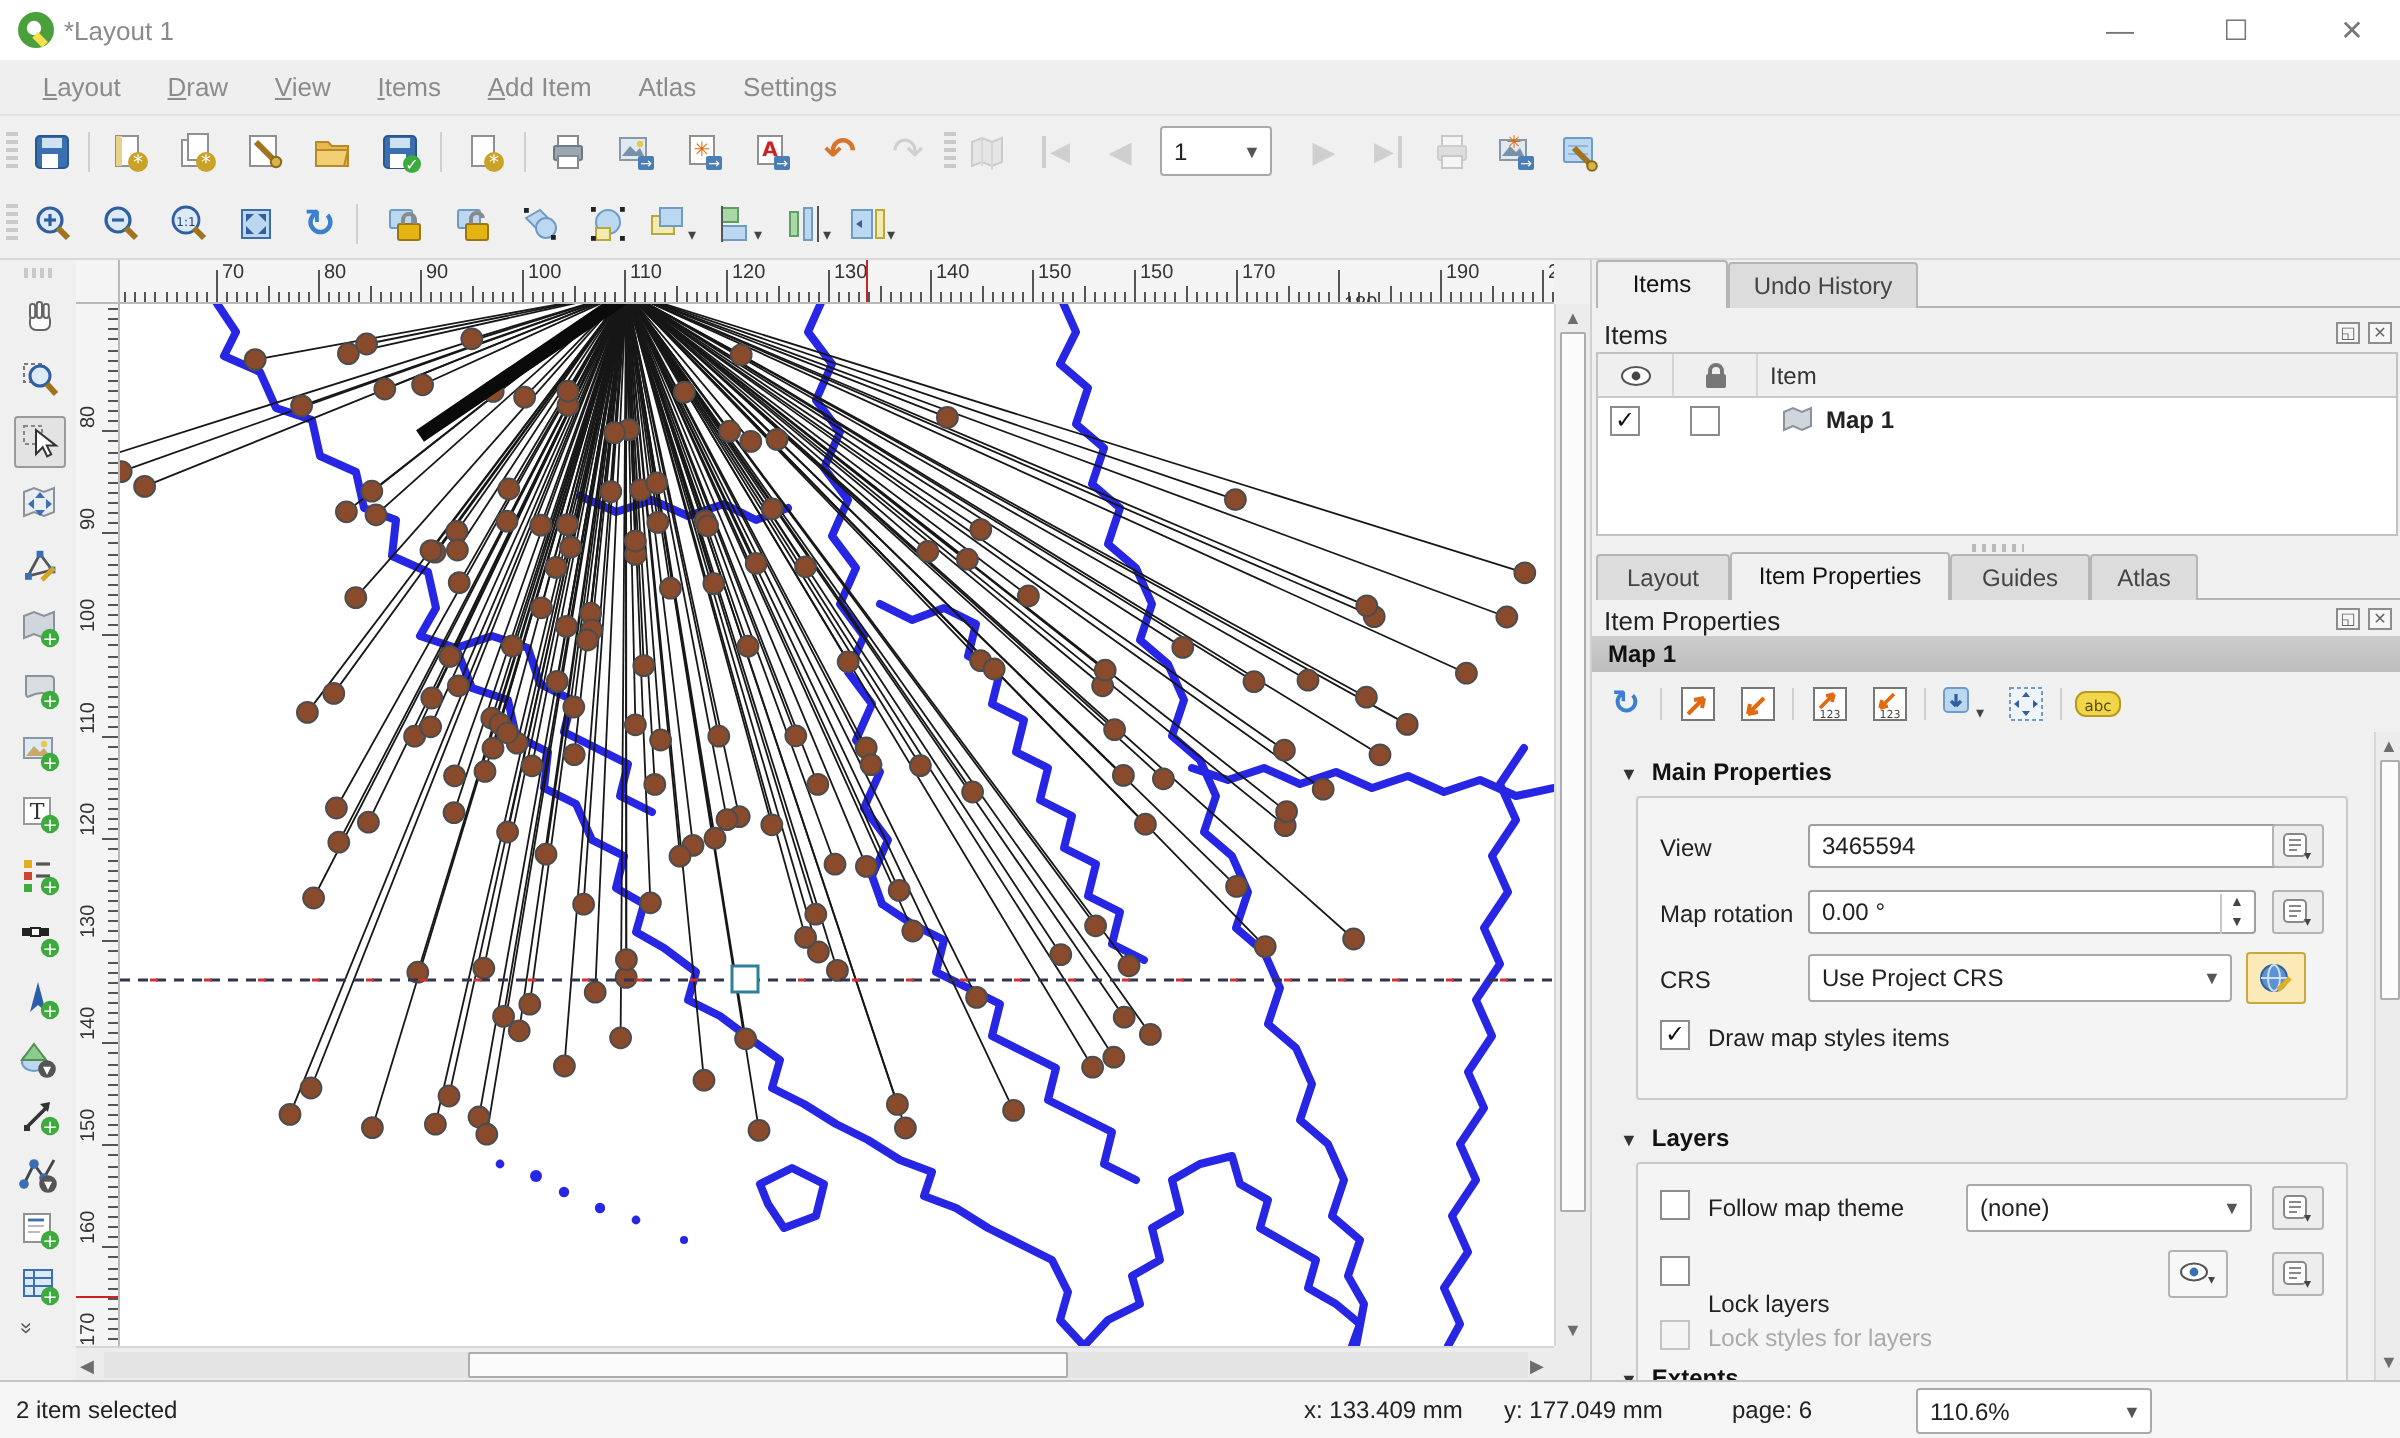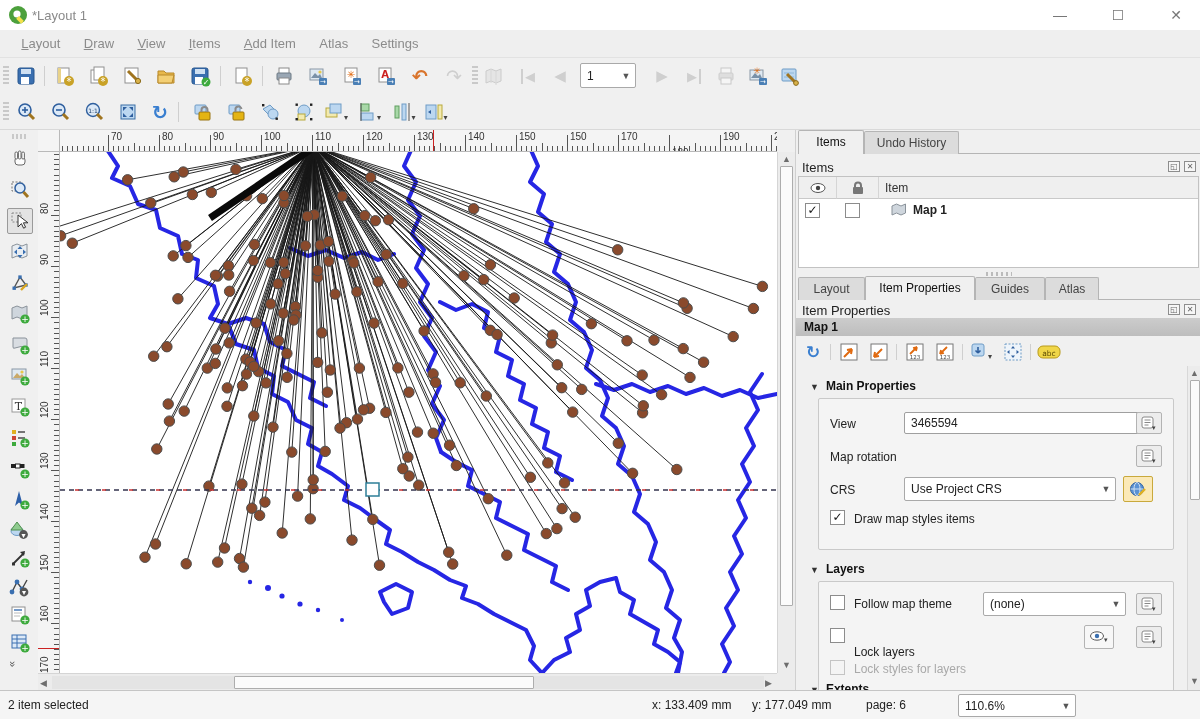--- a/index.html
+++ b/index.html
@@ -1280,20 +1280,24 @@
           <svg width="18" height="16">
             <rect x="2" y="2" width="11" height="11" rx="2" fill="#fff" stroke="#888"></rect>
             <line x1="4.5" y1="5" x2="10.5" y2="5" stroke="#888"></line>
             <line x1="4.5" y1="7.5" x2="10.5" y2="7.5" stroke="#888"></line>
             <line x1="4.5" y1="10" x2="8.5" y2="10" stroke="#888"></line>
             <text x="12" y="15" font-size="7" fill="#444" font-family="DejaVu Sans, sans-serif">▾</text>
           </svg>
         </div>
 
       <div class="flabel" style="left:34px;top:84px">Map rotation</div>
+      <div class="field" style="left:108px;top:79px;width:224px">
+        <span>0.00 °</span>
+        <span class="spin">▲<br>▼</span>
+      </div>
       <div class="ovbtn" style="left:340px;top:79px">
           <svg width="18" height="16">
             <rect x="2" y="2" width="11" height="11" rx="2" fill="#fff" stroke="#888"></rect>
             <line x1="4.5" y1="5" x2="10.5" y2="5" stroke="#888"></line>
             <line x1="4.5" y1="7.5" x2="10.5" y2="7.5" stroke="#888"></line>
             <line x1="4.5" y1="10" x2="8.5" y2="10" stroke="#888"></line>
             <text x="12" y="15" font-size="7" fill="#444" font-family="DejaVu Sans, sans-serif">▾</text>
           </svg>
         </div>
 

